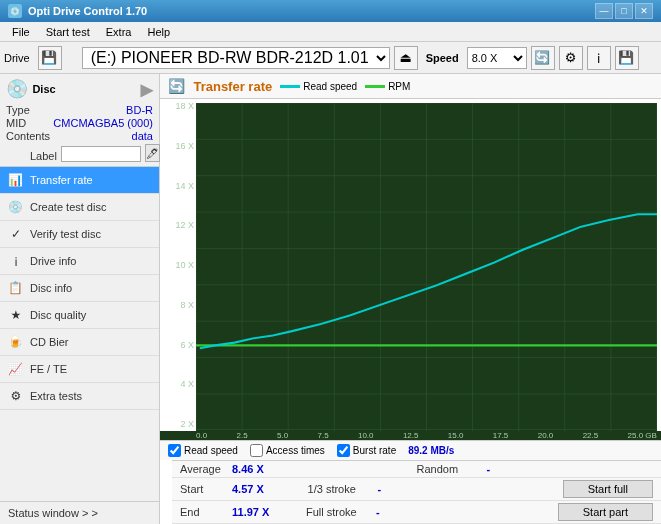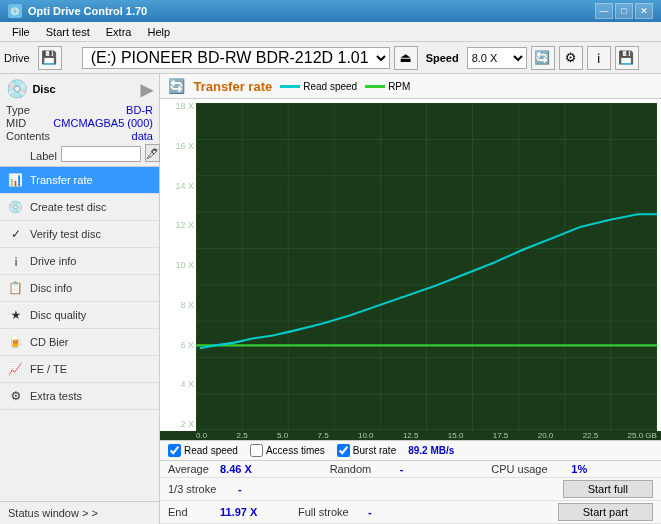--- a/index.html
+++ b/index.html
@@ -161,20 +161,21 @@
     }
     .checkbox-item { display: flex; align-items: center; gap: 3px; }
     .burst-val { color: #0000cc; font-weight: bold; }
 
     
     .stats-area {
       display: flex; flex-direction: column;
       border-top: 1px solid #ccc;
       background: #f8f8f8;
       font-size: 11px;
+      margin-left: 12px;
     }
     .stats-row {
       display: flex; align-items: center;
       padding: 2px 8px;
       border-bottom: 1px solid #e0e0e0;
       gap: 0;
     }
     .stat-block { display: flex; align-items: center; flex: 1; }
     .stat-key { color: #333; width: 52px; }
     .stat-val { color: #0000cc; font-weight: bold; width: 48px; }
@@ -429,27 +430,27 @@
 
       <div class="stats-row">
         <div class="stat-block">
           <span class="stat-key">Average</span>
           <span class="stat-val">8.46 X</span>
         </div>
         <div class="stat-block">
           <span class="stat-key2">Random</span>
           <span class="stat-val2">-</span>
         </div>
-        <div class="stat-block">
-          <span class="stat-key3">CPU usage</span>
-          <span class="stat-val3">1%</span>
-        </div>
       </div>
 
       <div class="stats-row">
+        <div class="stat-block">
+          <span class="stat-key">Start</span>
+          <span class="stat-val">4.57 X</span>
+        </div>
         <div class="stat-block">
           <span class="stat-key2">1/3 stroke</span>
           <span class="stat-val2">-</span>
         </div>
         <div class="stat-block" style="flex:1;"></div>
         <button class="start-btn">Start full</button>
       </div>
 
       <div class="stats-row">
         <div class="stat-block">

